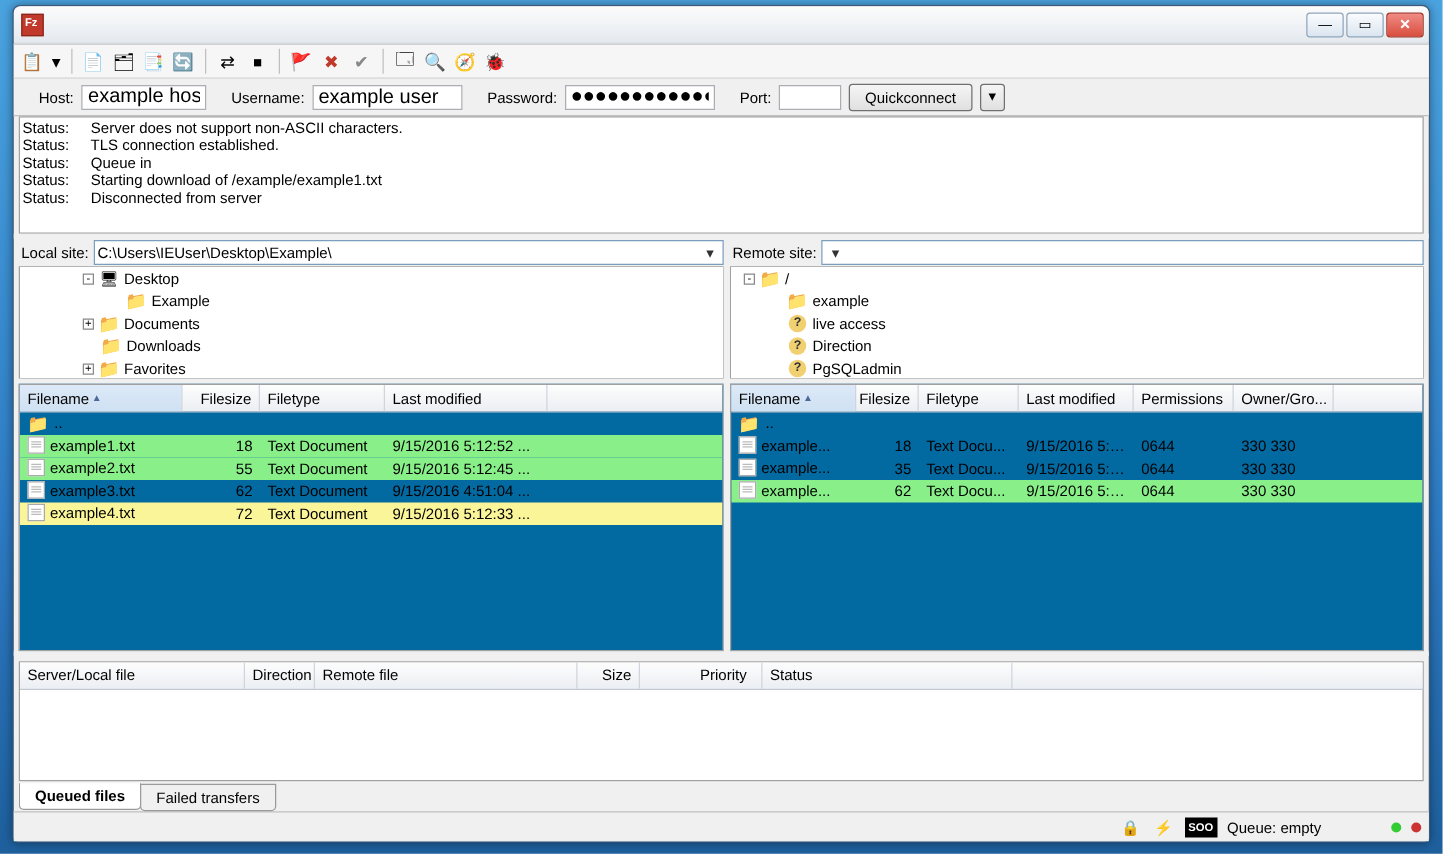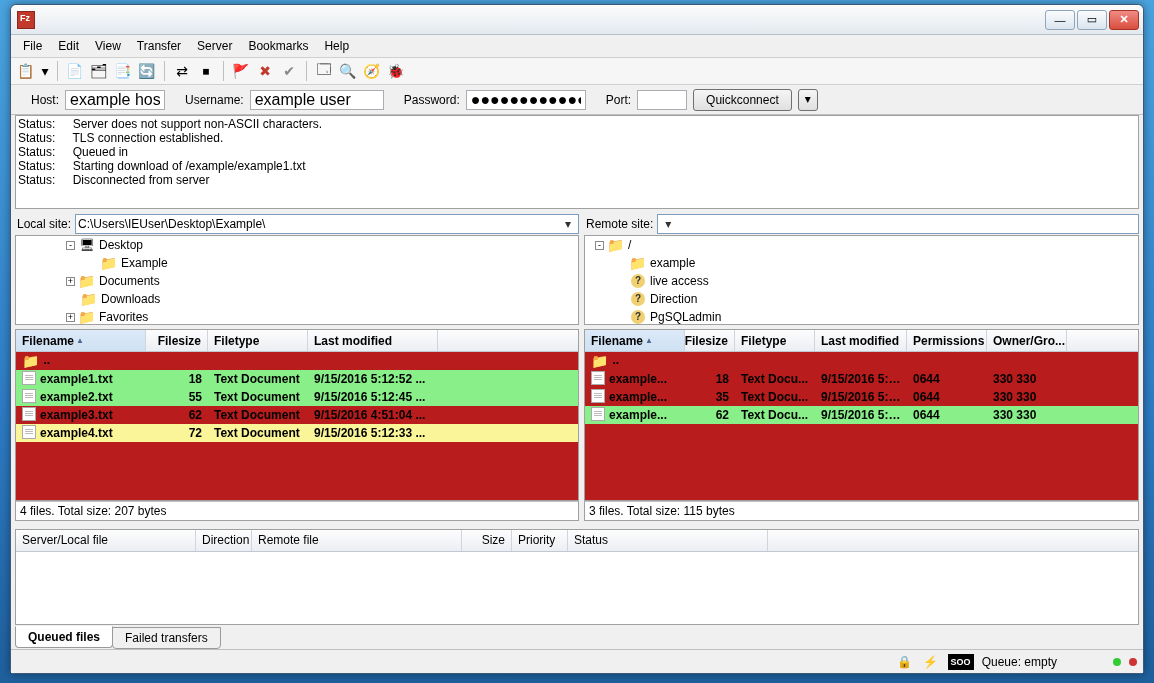--- a/index.html
+++ b/index.html
@@ -165,24 +165,23 @@
     overflow-y:scroll;
     font-size:12px;
   }
   .tree .node { display:flex; align-items:center; height:18px; white-space:nowrap;}
   .tree .exp { width:9px; height:9px; border:1px solid #888; text-align:center; line-height:7px; font-size:9px; margin-right:4px; background:#fff;}
   .tree .noline { width:11px; margin-right:4px; }
   .tree .icn { width:16px; height:14px; margin-right:4px; display:inline-flex; align-items:center; justify-content:center;}
   .quest-icn { width:14px;height:14px;border-radius:7px;background:#f0d070;color:#333;font-weight:bold;font-size:10px;text-align:center;line-height:14px;}
   .listview {
     border:1px solid #a0a0a0;
-    background:#b91c1c;
+    background:#0369a1;
     overflow:auto;
     font-size:12px;
-    font-weight:bold;
   }
   .lvhead { display:flex; background:linear-gradient(to bottom,#fdfdfd,#ebeef3); border-bottom:1px solid #c0c8d2; position:sticky; top:0; height:22px;}
   .lvhead .col { padding:3px 6px; border-right:1px solid #d0d5dd; display:flex; align-items:center; gap:2px; white-space:nowrap; overflow:hidden;}
   .lvhead .colspacer { flex:1; border-right:none; padding:3px 6px;}
   .sortflag {font-size:8px; color:#4b6a99;}
   .sortcol { background: linear-gradient(to bottom,#dce9f8,#cfe1f3); }
   .lvrow { display:flex; height:18px; align-items:center;}
   .lvrow .cell { padding:1px 6px; overflow:hidden; white-space:nowrap; text-overflow:ellipsis; }
   .lvrow.green { background:#89f089;}
   .lvrow.yellow { background:#fbf59a;}
@@ -246,29 +245,20 @@
   <div class="titlebar">
     <div class="appicon"></div>
     <div class="titletext"></div>
     <div class="winbtns">
       <div class="winbtn">—</div>
       <div class="winbtn">▭</div>
       <div class="winbtn close">✕</div>
     </div>
   </div>
 
-  <div class="menubar" id="menubar">
-      <span>File</span>
-      <span>Edit</span>
-      <span>View</span>
-      <span>Transfer</span>
-      <span>Server</span>
-      <span>Bookmarks</span>
-      <span>Help</span>
-    </div>
 
   <div class="toolbar">
     <div class="tbtn">📋</div>
     <div class="tbtn" style="width:12px">▾</div>
     <div class="tsep"></div>
     <div class="tbtn">📄</div>
     <div class="tbtn">🗂</div>
     <div class="tbtn">📑</div>
     <div class="tbtn">🔄</div>
     <div class="tsep"></div>
@@ -282,33 +272,33 @@
     <div class="tbtn">🗔</div>
     <div class="tbtn">🔍</div>
     <div class="tbtn">🧭</div>
     <div class="tbtn" style="color:#c0392b;">🐞</div>
   </div>
 
   <div class="quickconnect">
     <label>Host:</label>
     <input style="width: 100px;" value="example host">
     <label>Username:</label>
-    <input style="width: 134px;" value="example user">
+    <input style="width: 120px;" value="example user">
     <label>Password:</label>
     <input style="width: 120px;" value="●●●●●●●●●●●●●●">
     <label>Port:</label>
     <input style="width: 50px;" value="">
     <button class="qcbtn">Quickconnect</button>
     <div class="qcdrop">▾</div>
   </div>
 
   <div class="log" id="log">
       <div><span class="lbl">Status:</span><span>  Server does not support non-ASCII characters.</span></div>
       <div><span class="lbl">Status:</span><span>  TLS connection established.</span></div>
-      <div><span class="lbl">Status:</span><span>  Queued in</span></div>
+      <div><span class="lbl">Status:</span><span>  Queue in</span></div>
       <div><span class="lbl">Status:</span><span>  Starting download of /example/example1.txt</span></div>
       <div><span class="lbl">Status:</span><span>  Disconnected from server</span></div>
     </div>
 
   <div class="splitter-h"></div>
 
   <div class="panes">
     <div class="pane left">
       <div class="pathrow">
         <label>Local site:</label>
@@ -385,21 +375,20 @@
             <div class="cell" style="width: 100px;">Text Document</div>
             <div class="cell" style="width: 130px;">9/15/2016 4:51:04 ...</div>
           </div>
           <div class="lvrow yellow">
             <div class="cell" style="width: 130px;"><span class="fi"><span class="fileicn"></span></span><span>example4.txt</span></div>
             <div class="cell rightnum" style="width: 62px;">72</div>
             <div class="cell" style="width: 100px;">Text Document</div>
             <div class="cell" style="width: 130px;">9/15/2016 5:12:33 ...</div>
           </div>
         </div>
-      <div class="statusrow">4 files. Total size: 207 bytes</div>
     </div>
 
     <div class="splitter-v"></div>
 
     <div class="pane right">
       <div class="pathrow">
         <label>Remote site:</label>
         <div class="combo">
           <span class="dd">▾</span>
         </div>
@@ -478,33 +467,32 @@
           </div>
           <div class="lvrow green">
             <div class="cell" style="width: 100px;"><span class="fi"><span class="fileicn"></span></span><span>example...</span></div>
             <div class="cell rightnum" style="width: 50px;">62</div>
             <div class="cell" style="width: 80px;">Text Docu...</div>
             <div class="cell" style="width: 92px;">9/15/2016 5:05:...</div>
             <div class="cell" style="width: 80px;">0644</div>
             <div class="cell" style="width: 80px;">330 330</div>
           </div>
         </div>
-      <div class="statusrow">3 files. Total size: 115 bytes</div>
     </div>
   </div>
 
   <div class="splitter-h"></div>
 
   <div class="queue">
     <div class="qhead" id="qhead">
         <div class="col" style="width: 180px;">Server/Local file</div>
         <div class="col" style="width: 56px;">Direction</div>
         <div class="col" style="width: 210px;">Remote file</div>
         <div class="col" style="width: 50px; text-align: right;">Size</div>
-        <div class="col" style="width: 56px;">Priority</div>
+        <div class="col" style="width: 56px; margin-left: 42px;">Priority</div>
         <div class="col" style="width: 200px;">Status</div>
       </div>
     <div class="qbody"></div>
   </div>
 
   <div class="tabs" id="tabs">
       <div class="tab active">Queued files</div>
       <div class="tab">Failed transfers</div>
     </div>
 

